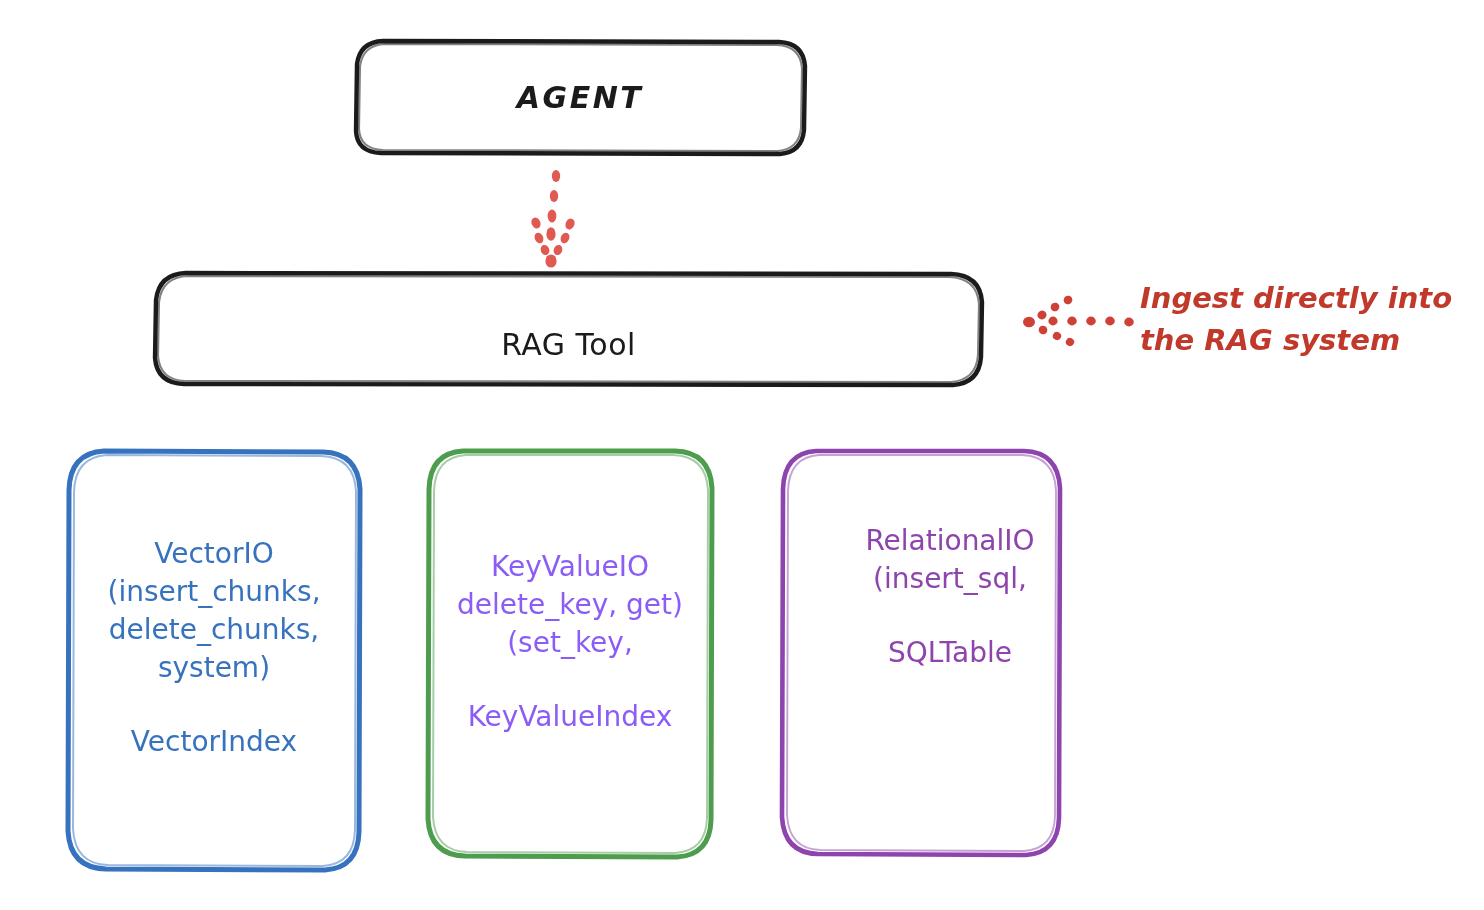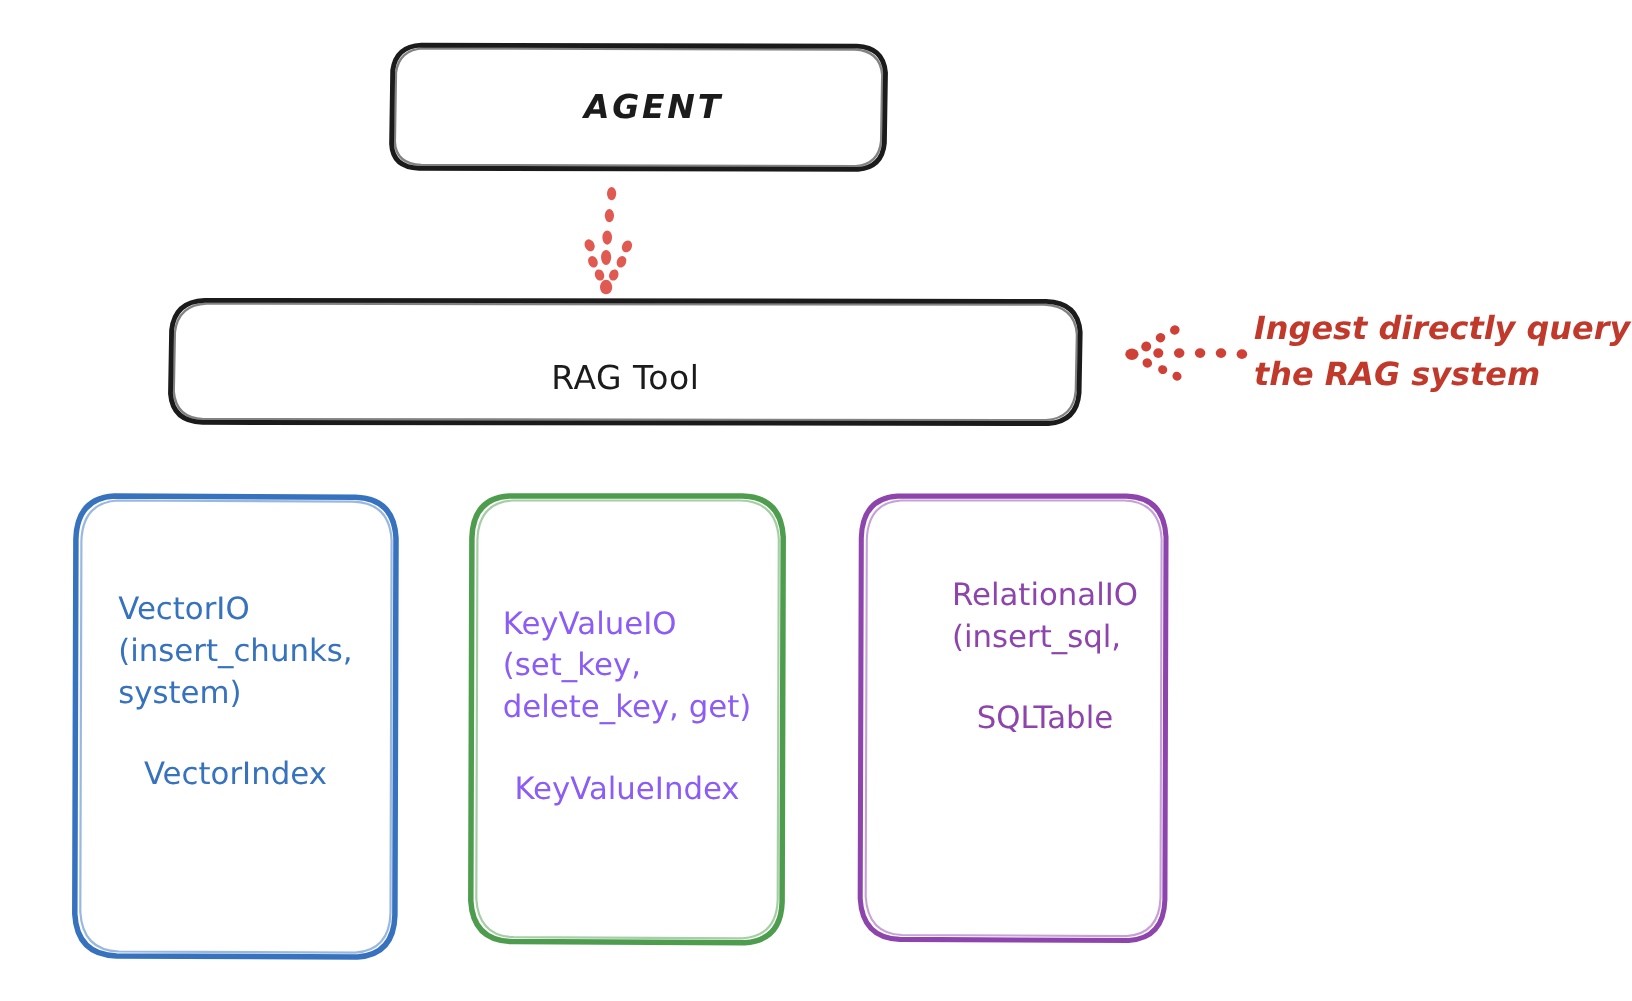--- a/index.html
+++ b/index.html
@@ -40,21 +40,20 @@
     display: block;
     white-space: pre;
   }
 
   
   #agent-label {
     left: 355px;
     top: 40px;
     width: 450px;
     height: 114px;
-    padding-left: 14px;
   }
   #agent-label .lbl-line {
     font-size: 30px;
     font-style: italic;
     font-weight: 700;
     letter-spacing: 2.5px;
     color: #1b1b1b;
   }
 
   
@@ -71,21 +70,21 @@
     color: #1b1b1b;
   }
 
   
   .provider-label {
     position: absolute;
     display: flex;
     flex-direction: column;
     align-items: center;
     justify-content: flex-start;
-    text-align: left;
+    text-align: center;
     pointer-events: none;
   }
   .provider-label .api-block {
     display: block;
   }
   .provider-label .lbl-line {
     font-size: 28px;
     font-weight: 500;
     line-height: 1.36;
   }
@@ -216,46 +215,47 @@
   </div>
 
   <div class="node-label" id="ragtool-label">
     <span class="lbl-line">RAG Tool</span>
   </div>
 
   <div class="provider-label" id="vector-label">
     <span class="api-block">
       <span class="lbl-line">VectorIO</span>
       <span class="lbl-line">(insert_chunks,</span>
+      <span class="lbl-line">delete_chunks,</span>
       <span class="lbl-line">system)</span>
     </span>
     <span class="index-block">
       <span class="lbl-line">VectorIndex</span>
     </span>
   </div>
 
   <div class="provider-label" id="keyvalue-label">
     <span class="api-block">
       <span class="lbl-line">KeyValueIO</span>
+      <span class="lbl-line">delete_key, get)</span>
       <span class="lbl-line">(set_key,</span>
-      <span class="lbl-line">delete_key, get)</span>
     </span>
     <span class="index-block">
       <span class="lbl-line">KeyValueIndex</span>
     </span>
   </div>
 
   <div class="provider-label" id="relational-label">
     <span class="api-block">
       <span class="lbl-line">RelationalIO</span>
       <span class="lbl-line">(insert_sql,</span>
     </span>
     <span class="index-block">
       <span class="lbl-line">SQLTable</span>
     </span>
   </div>
 
   <div id="annotation-label">
-    <span class="lbl-line">Ingest directly query</span>
+    <span class="lbl-line">Ingest directly into</span>
     <span class="lbl-line">the RAG system</span>
   </div>
 
 </div>
 
 </body></html>

